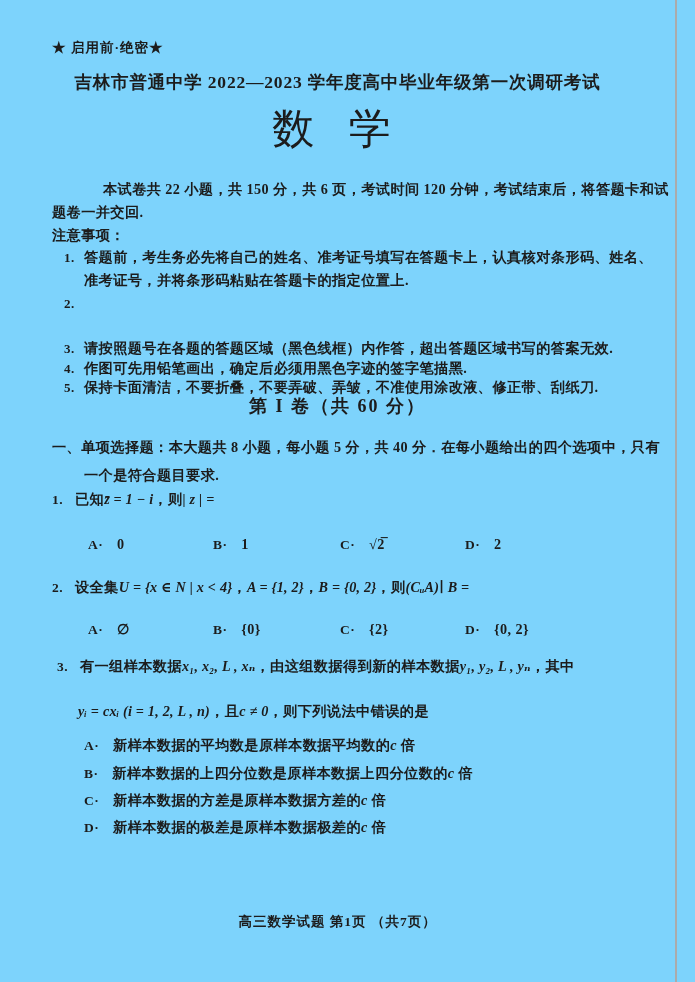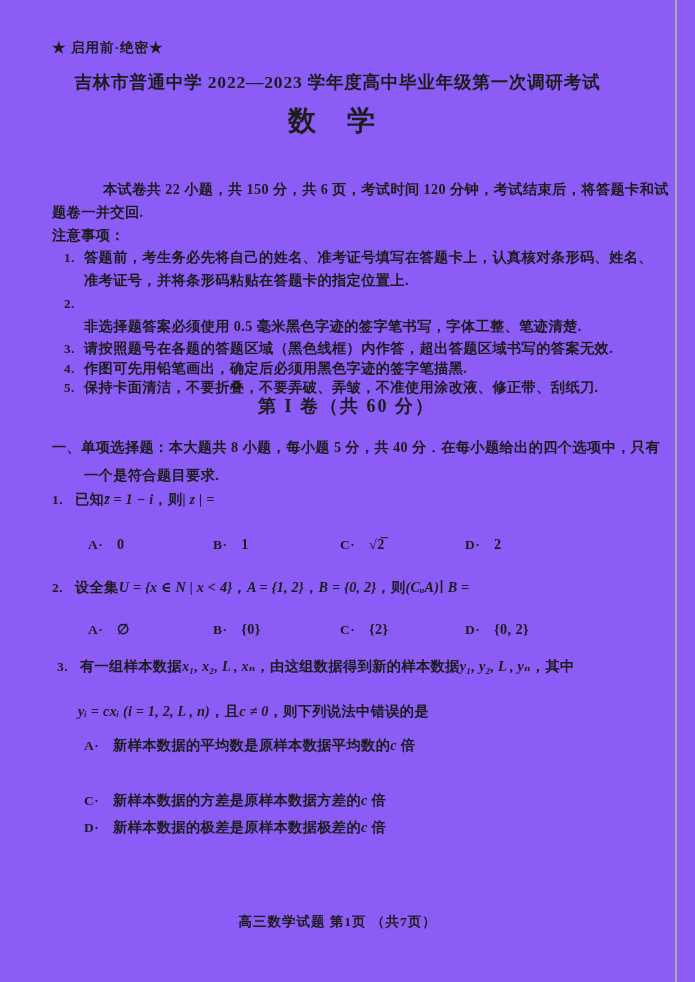--- a/index.html
+++ b/index.html
@@ -1,26 +1,26 @@
 <!DOCTYPE html>
 <html><head>
 <meta charset="utf-8">
 <style>
   html,body{margin:0;padding:0;background:#ffffff;}
   .page{
-    position:relative;width:695px;height:982px;background:#8b5cf6;
+    position:relative;width:695px;height:982px;background:#7dd3fc;
     font-family:"Liberation Serif","DejaVu Serif",serif;color:#1c1c1c;overflow:hidden;
   }
   .scan-line{position:absolute;left:675px;top:0;width:2px;height:982px;background:#ababab;}
   .line{position:absolute;white-space:nowrap;font-size:14.2px;font-weight:600;letter-spacing:0.4px;line-height:1.2;}
   .centered{left:0;width:675px;text-align:center;}
   .security{font-size:13.5px;font-weight:700;letter-spacing:1px;}
   .exam-title{font-size:17.5px;font-weight:800;letter-spacing:0.8px;}
-  .subject{font-size:28px;font-weight:700;letter-spacing:12px;}
-  .section-heading{font-size:18px;font-weight:800;letter-spacing:2px;padding-left:9px;}
+  .subject{font-size:42px;font-weight:400;letter-spacing:12px;}
+  .section-heading{font-size:18px;font-weight:800;letter-spacing:2px;}
   .q-num{font-weight:700;margin-right:12px;font-size:13.5px;}
   .note-num{font-weight:700;font-size:13px;}
   .m{font-style:italic;font-weight:700;letter-spacing:0.2px;}
   .opt{position:absolute;white-space:nowrap;}
   .opt-label{font-weight:700;font-size:13.5px;margin-right:14px;}
   .opt-value{font-weight:700;}
   .footer{font-size:13.5px;font-weight:600;letter-spacing:1px;margin-top:30px;}
 </style>
 </head>
 <body>
@@ -34,21 +34,20 @@
 
   <div class="line" style="left:103px;top:181px">本试卷共 22 小题，共 150 分，共 6 页，考试时间 120 分钟，考试结束后，将答题卡和试</div>
   <div class="line" style="left:52px;top:204px">题卷一并交回.</div>
   <div class="line" style="left:52px;top:227px">注意事项：</div>
 
   <div class="line note-num" style="left:64px;top:250px">1.</div>
   <div class="line" style="left:84px;top:249px">答题前，考生务必先将自己的姓名、准考证号填写在答题卡上，认真核对条形码、姓名、</div>
   <div class="line" style="left:84px;top:272px">准考证号，并将条形码粘贴在答题卡的指定位置上.</div>
 
   <div class="line note-num" style="left:64px;top:296px">2.</div>
-  <div class="line" style="left:84px;top:318px">非选择题答案必须使用 0.5 毫米黑色字迹的签字笔书写，字体工整、笔迹清楚.</div>
 
   <div class="line note-num" style="left:64px;top:341px">3.</div>
   <div class="line" style="left:84px;top:340px">请按照题号在各题的答题区域（黑色线框）内作答，超出答题区域书写的答案无效.</div>
 
   <div class="line note-num" style="left:64px;top:361px">4.</div>
   <div class="line" style="left:84px;top:360px">作图可先用铅笔画出，确定后必须用黑色字迹的签字笔描黑.</div>
 
   <div class="line note-num" style="left:64px;top:380px">5.</div>
   <div class="line" style="left:84px;top:379px">保持卡面清洁，不要折叠，不要弄破、弄皱，不准使用涂改液、修正带、刮纸刀.</div>
 
@@ -78,20 +77,23 @@
 
   <div class="line" style="left:57px;top:658px">
     <span class="q-num">3.</span><span><span>有一组样本数据</span><span class="m">x₁, x₂, L , xₙ</span><span>，由这组数据得到新的样本数据</span><span class="m">y₁, y₂, L , yₙ</span><span>，其中</span></span>
   </div>
   <div class="line" style="left:78px;top:703px">
     <span><span class="m">yᵢ = cxᵢ (i = 1, 2, L , n)</span><span>，且</span><span class="m">c ≠ 0</span><span>，则下列说法中错误的是</span></span>
   </div>
   <div class="line" style="left:84px;top:737px">
     <span class="opt-label">A·</span><span><span>新样本数据的平均数是原样本数据平均数的</span><span class="m">c</span><span> 倍</span></span>
   </div>
+  <div class="line" style="left:84px;top:765px">
+    <span class="opt-label">B·</span><span><span>新样本数据的上四分位数是原样本数据上四分位数的</span><span class="m">c</span><span> 倍</span></span>
+  </div>
   <div class="line" style="left:84px;top:792px">
     <span class="opt-label">C·</span><span><span>新样本数据的方差是原样本数据方差的</span><span class="m">c</span><span> 倍</span></span>
   </div>
   <div class="line" style="left:84px;top:819px">
     <span class="opt-label">D·</span><span><span>新样本数据的极差是原样本数据极差的</span><span class="m">c</span><span> 倍</span></span>
   </div>
 
   <div class="line centered footer" style="top:884px">高三数学试题  第1页  （共7页）</div>
 </div>
 

